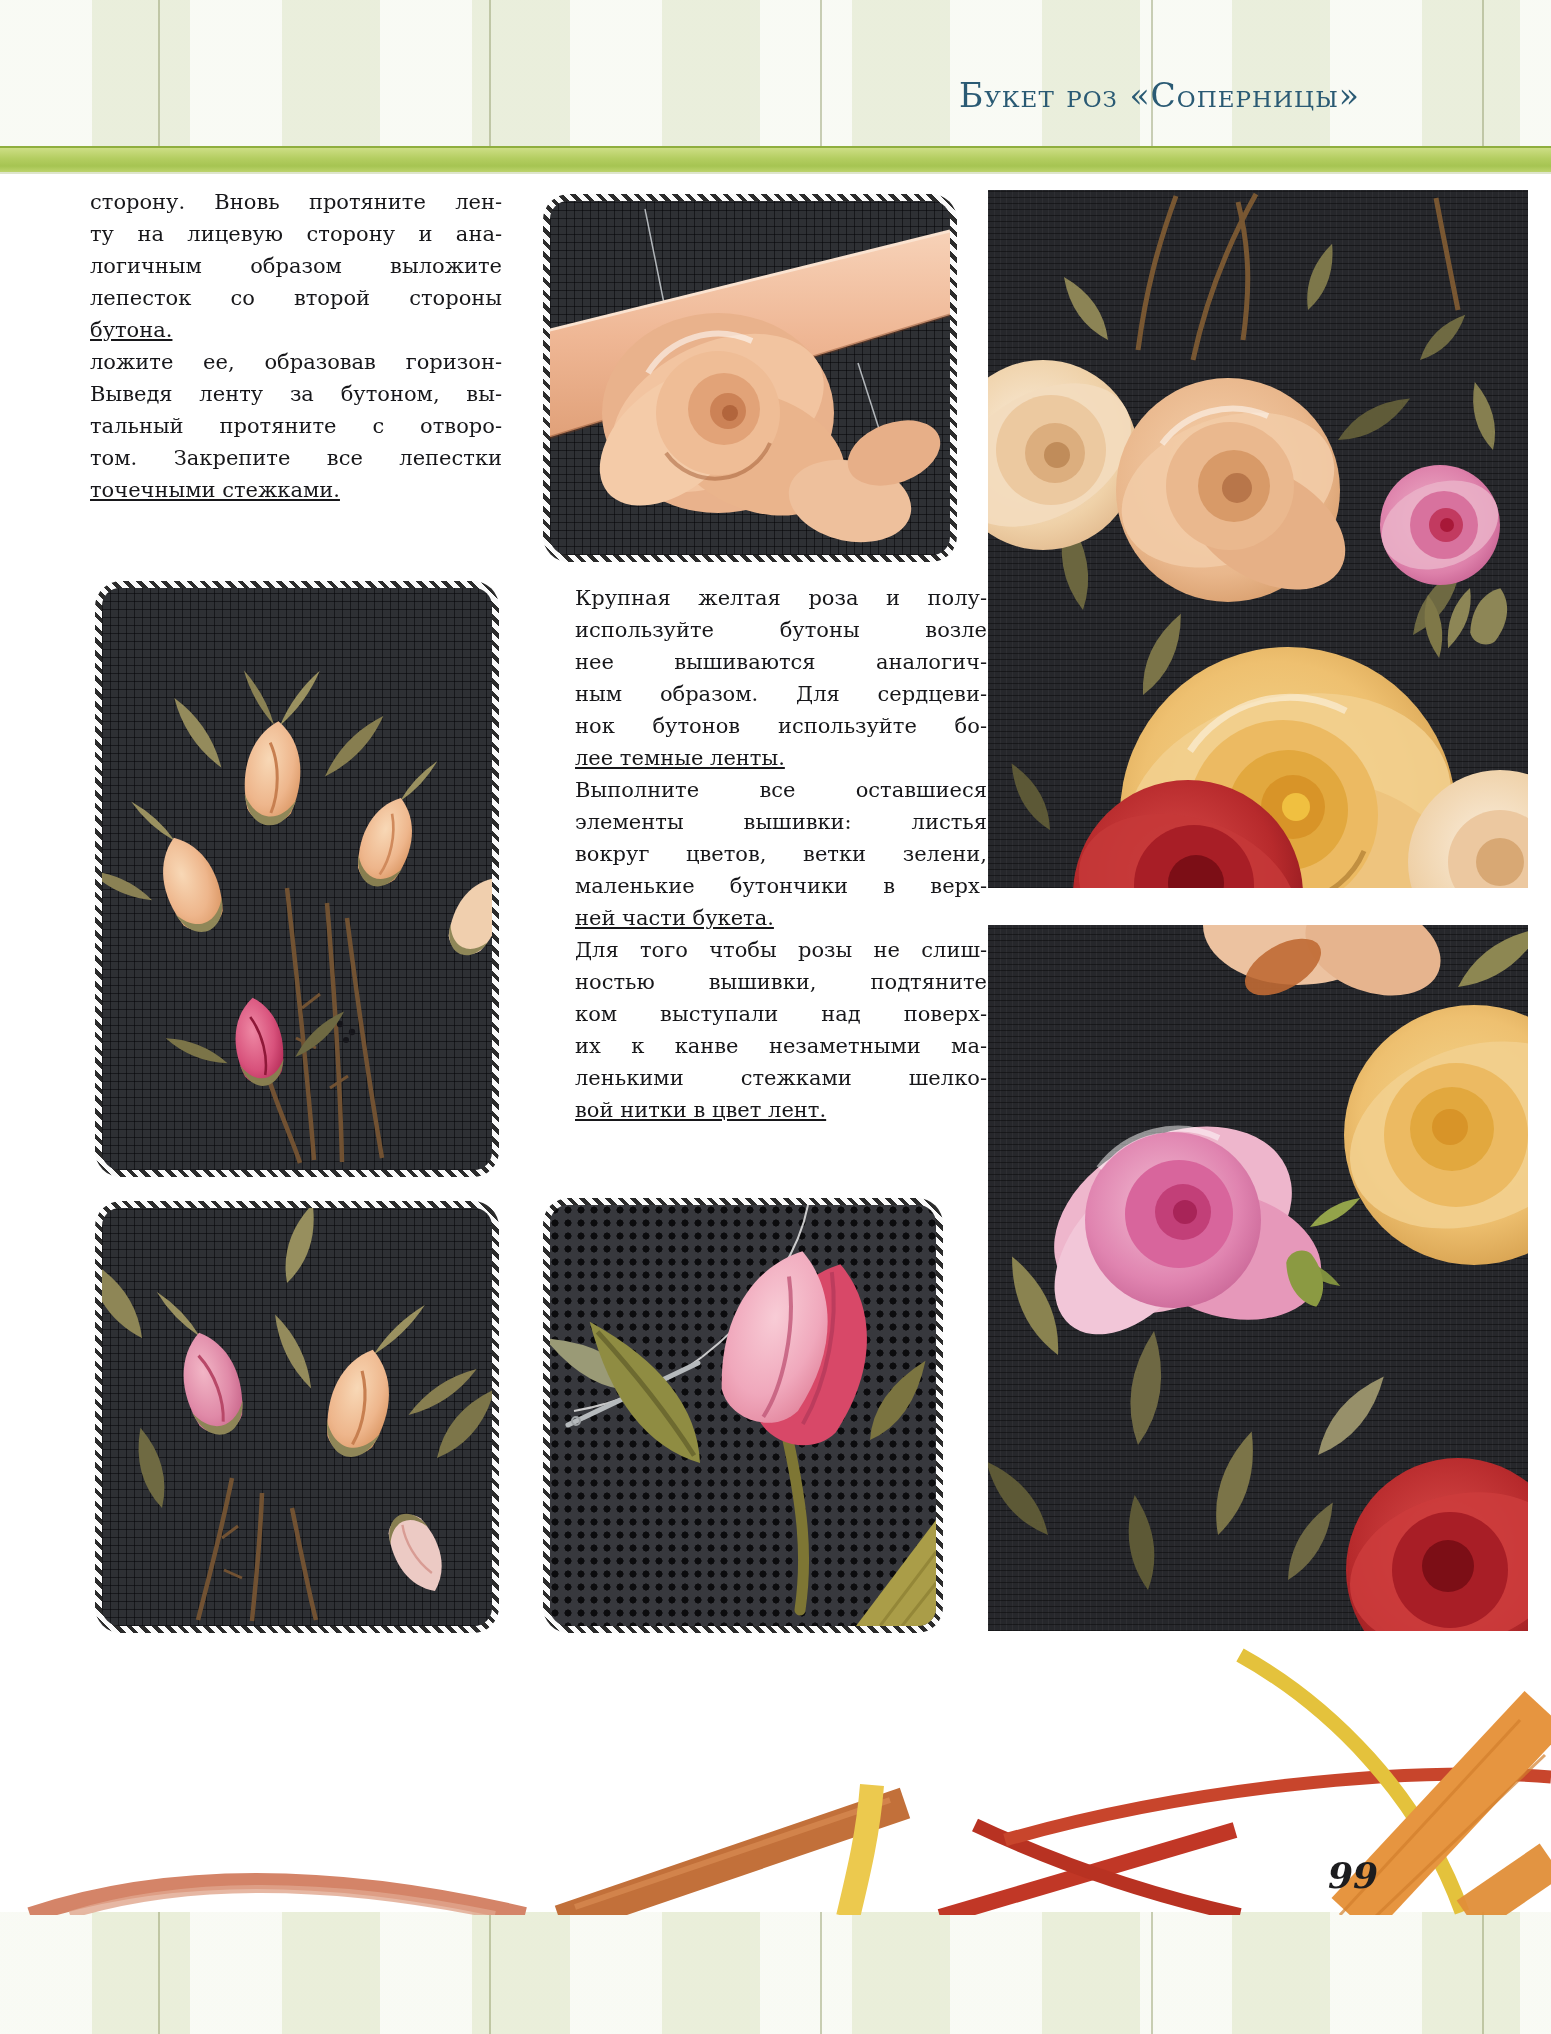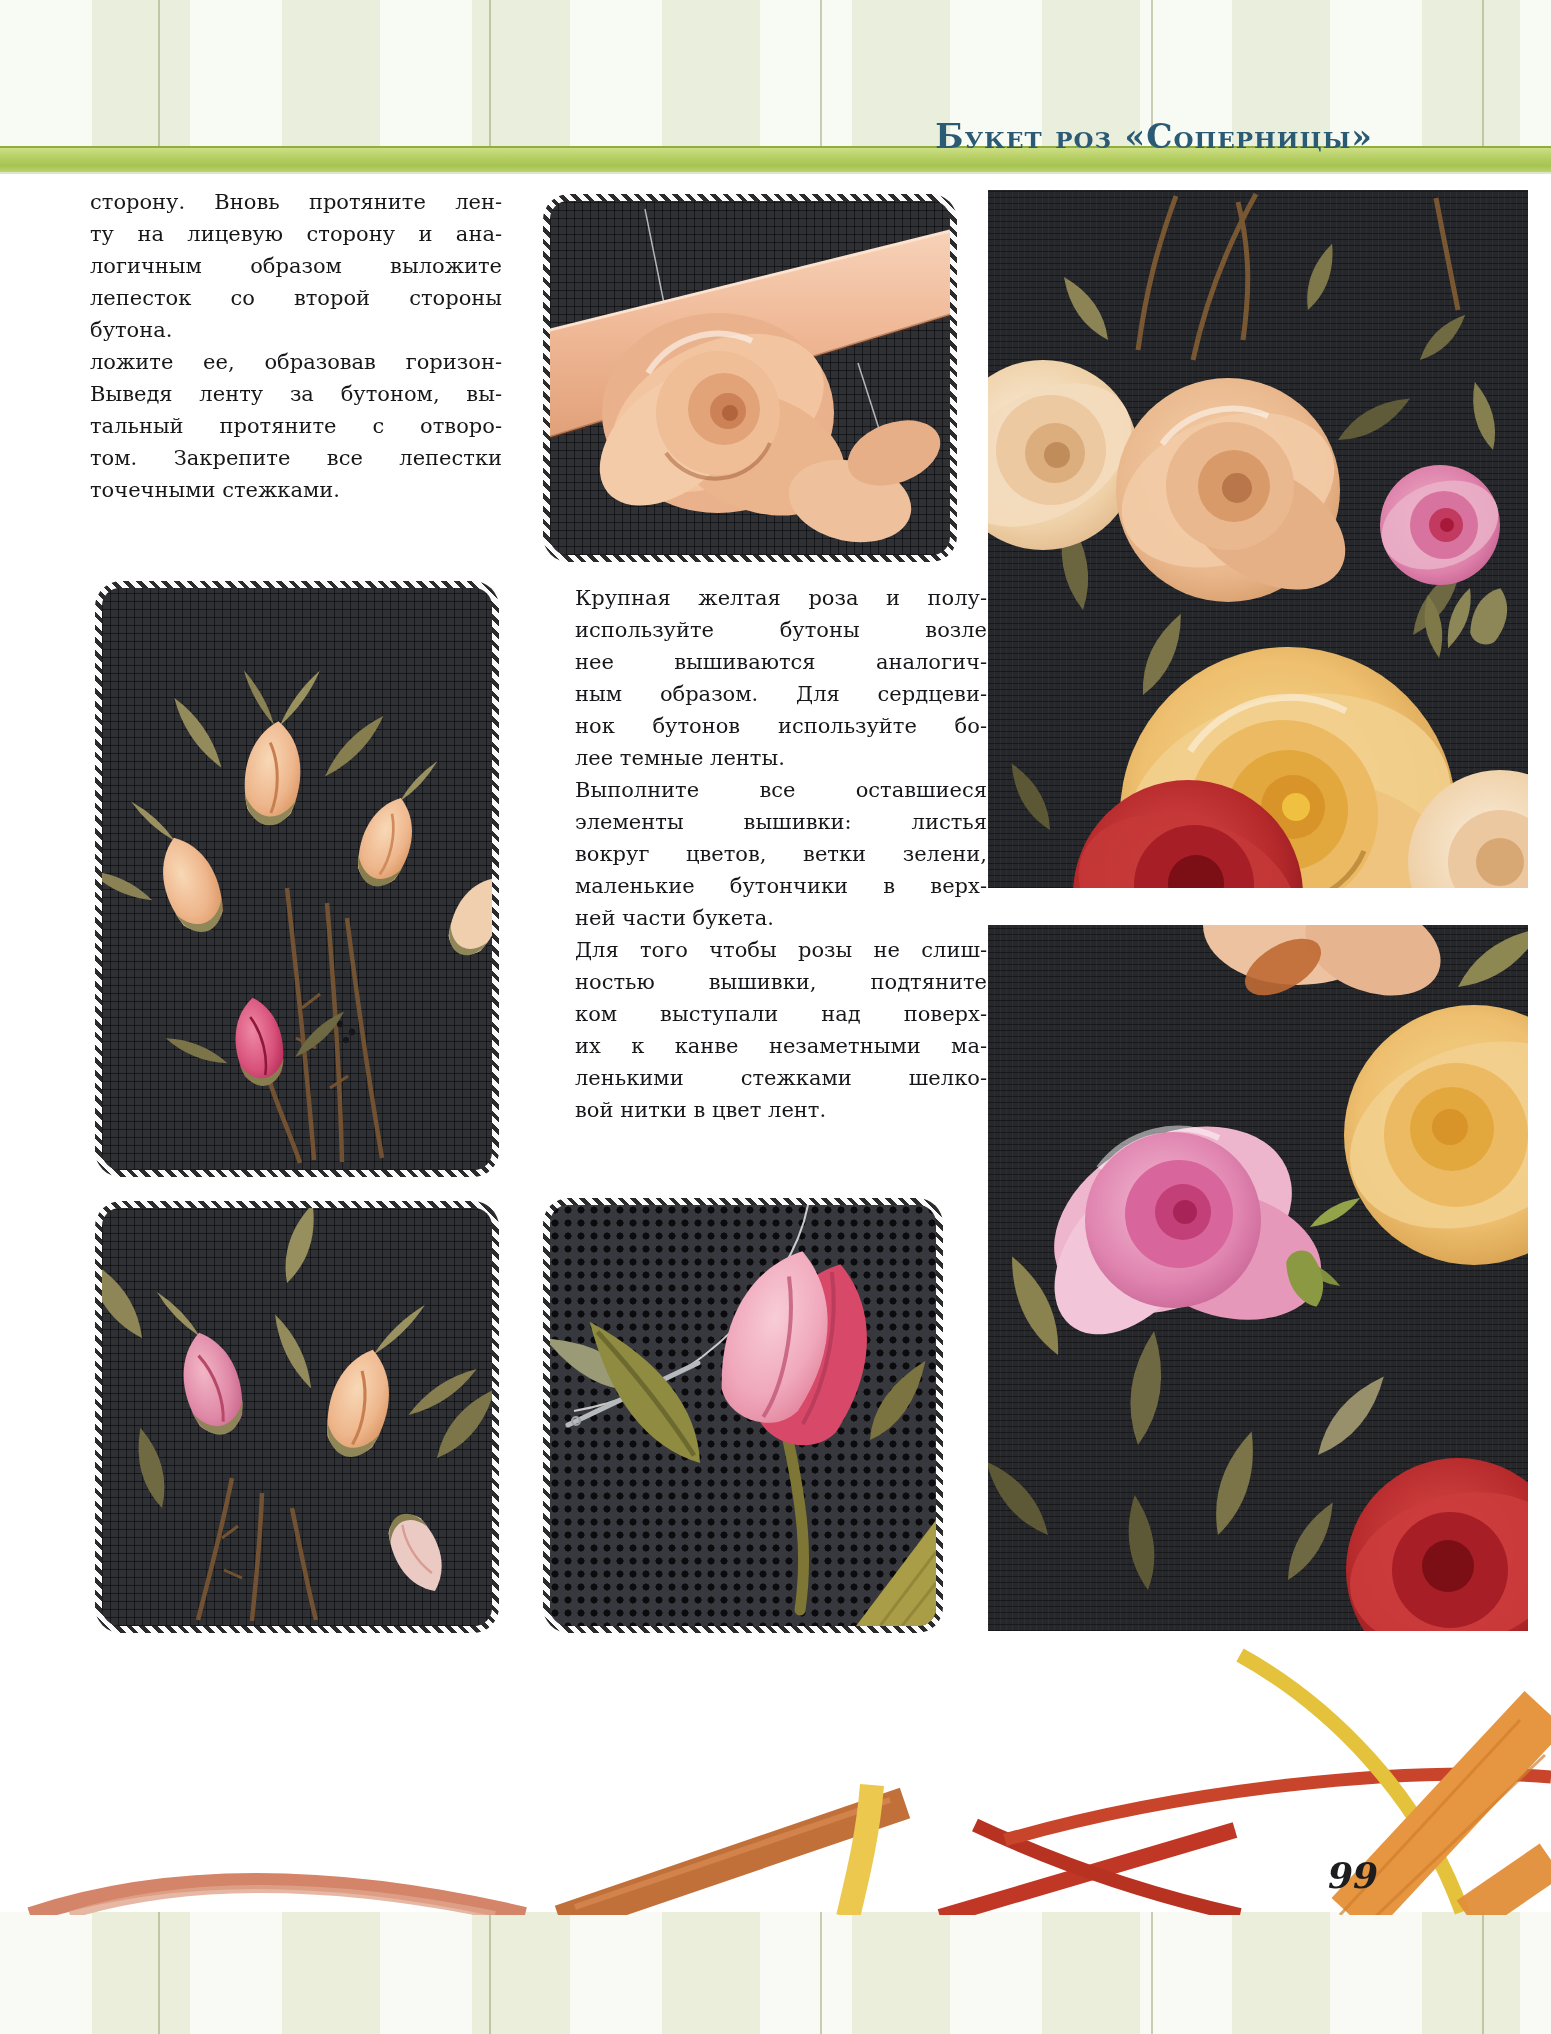--- a/index.html
+++ b/index.html
@@ -25,34 +25,34 @@
   }
   .wood.top{top:0; height:146px;}
   .wood.bottom{top:1912px; height:122px; filter:saturate(1.1);}
   .green-stripe{
     position:absolute; left:0; top:146px; width:1551px; height:26px;
     background:linear-gradient(180deg,#cdde85 0%,#b3cd60 45%,#a6c452 75%,#bcd36c 100%);
     border-top:2px solid #8fae3e; box-sizing:border-box;
     box-shadow:0 2px 0 rgba(160,180,110,.35);
   }
   .header-title{
-    position:absolute; top:76px; right:178px;
-    font-variant:small-caps; font-weight:bold; font-size:33px; letter-spacing:1px;
-    color:var(--header-text); white-space:nowrap;margin-top:41px;
+    position:absolute; top:76px; right:191px;
+    font-variant:small-caps; font-weight:normal; font-size:33px; letter-spacing:1px;
+    color:var(--header-text); white-space:nowrap;
   }
   
   .text-col{
     position:absolute; width:412px; color:var(--body-text);
     font-size:21px;
   }
   .text-col .tline{
     text-align:justify; text-align-last:justify; line-height:32px; height:32px;
     white-space:nowrap; overflow:visible;
   }
-  .text-col .tline.last{text-align-last:left;}
+  .text-col .tline.last{text-align-last:left;text-decoration:underline;}
   .col-left{left:90px; top:186px;}
   .col-middle{left:545px; top:582px;margin-left:30px;}
   
   .patch{
     position:absolute; box-sizing:border-box; padding:7px; border-radius:26px;
     background:repeating-linear-gradient(45deg,#2b2b2b 0 4px,#fafafa 4px 9px);
     box-shadow:0 0 0 6px #ffffff;
   }
   .patch .photo{
     width:100%; height:100%; border-radius:18px; overflow:hidden; position:relative;

